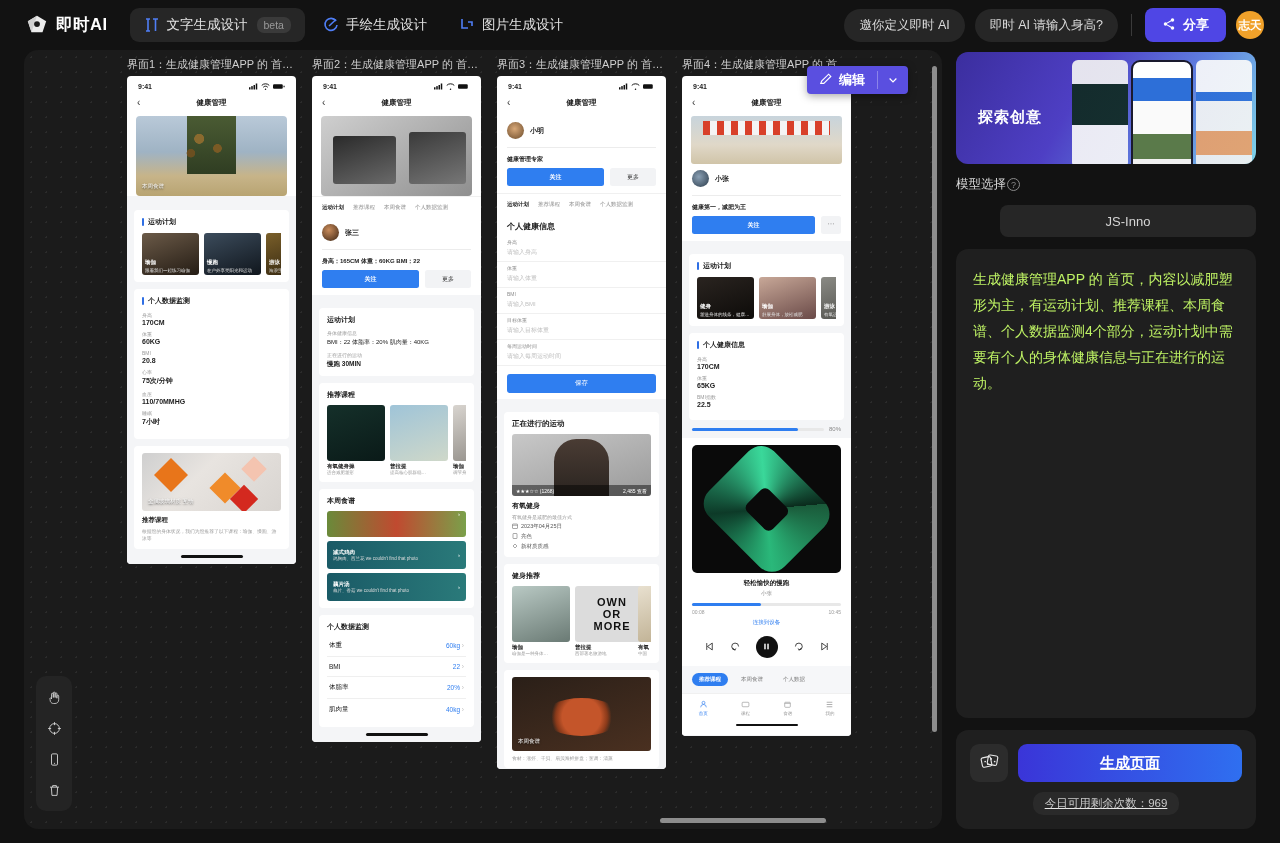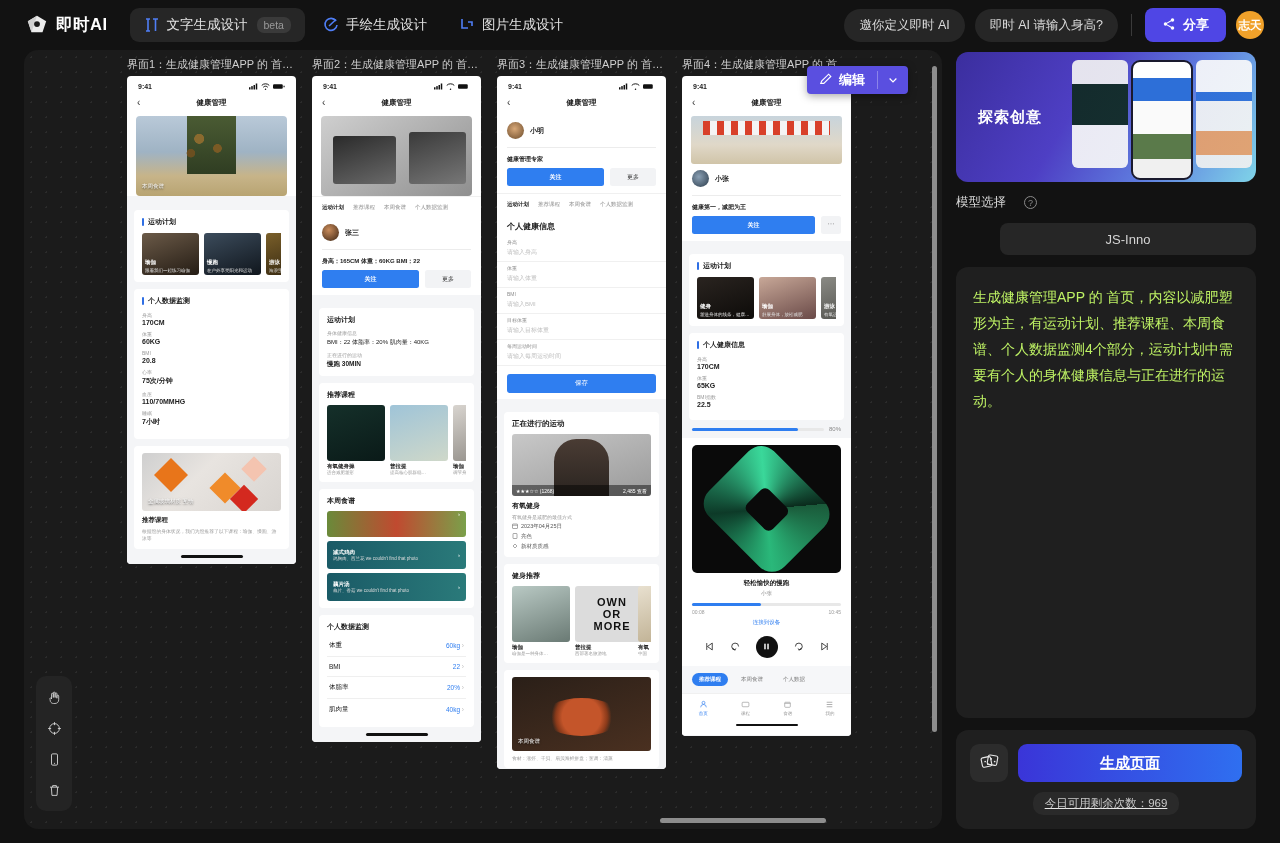--- a/index.html
+++ b/index.html
@@ -237,33 +237,33 @@
     background: #8d8d8d; border-radius: 3px; cursor: pointer;
   }
   .hscroll {
     position: absolute; left: 636px; bottom: 6px; height: 5px; width: 166px;
     background: #8d8d8d; border-radius: 3px; cursor: pointer;
   }
 
   
   .rpanel { width: 300px; display: flex; flex-direction: column; gap: 12px; padding-top: 2px; }
   .promo {
-    height: 130px; border-radius: 12px; position: relative; overflow: hidden;
+    height: 112px; border-radius: 12px; position: relative; overflow: hidden;
     background: linear-gradient(120deg, #3b2e9e 0%, #4e3fc4 40%, #5f7fe0 70%, #7fd4e8 100%);
   }
   .promo-text {
     position: absolute; left: 22px; top: 56px; color: #fff;
     font-size: 15px; font-weight: 600; letter-spacing: 1px;
   }
   .promo-phones { position: absolute; right: 4px; top: 8px; display: flex; align-items: flex-start; gap: 3px; }
   .pp { border-radius: 6px; overflow: hidden; background: #fff; }
   .pp.side { width: 56px; height: 108px; opacity: .92; }
   .pp.mid { width: 62px; height: 120px; border: 2px solid #1a1a2e; border-radius: 9px; }
 
-  .sect-label { font-size: 12.5px; color: #d8d8d8; display: flex; align-items: center; gap: 18px; }
+  .sect-label { font-size: 12.5px; color: #d8d8d8; display: flex; align-items: center; gap: 1px; }
   .q-ico { width: 13px; height: 13px; border-radius: 50%; border: 1px solid #8a8a8a; color: #8a8a8a; font-size: 9px; display: flex; align-items: center; justify-content: center; }
   .model-row { display: flex; gap: 10px; padding-left: 44px; }
   .model-btn {
     flex: 1; height: 32px; border-radius: 8px; background: #262626;
     display: flex; align-items: center; justify-content: center;
     font-size: 13px; color: #d5d5d5; cursor: pointer; border: 1px solid transparent;
   }
   .model-btn.sel { border-color: #6a5ae8; color: #ffffff; }
   .prompt-box {
     flex: 1; background: #1f1f1f; border-radius: 12px; padding: 18px 17px;

